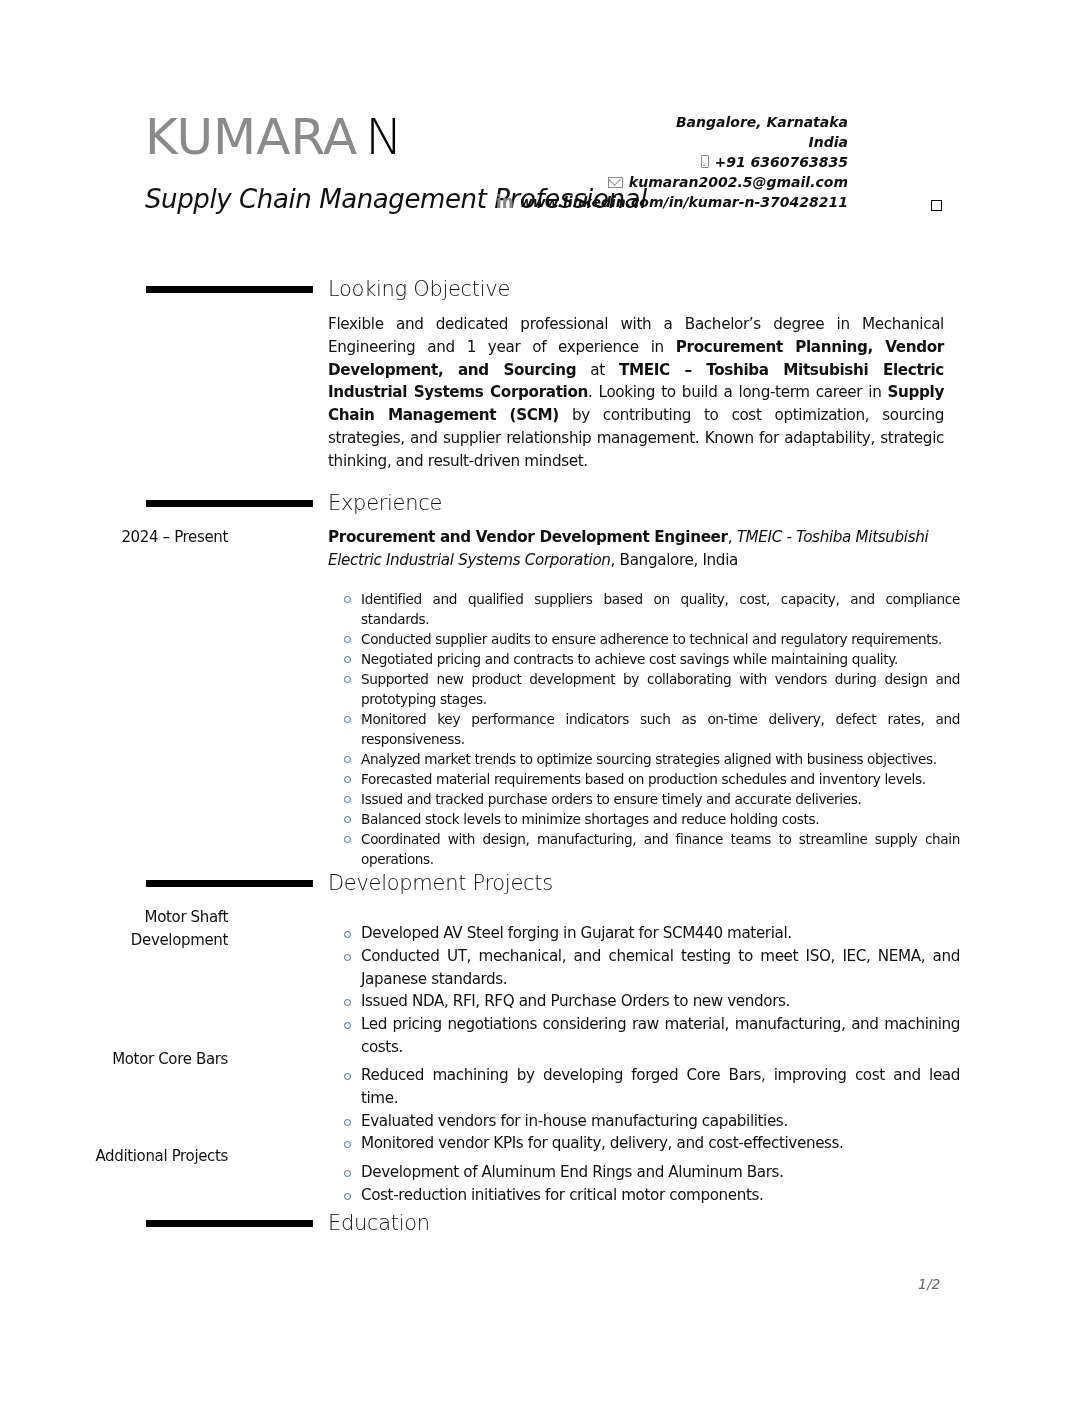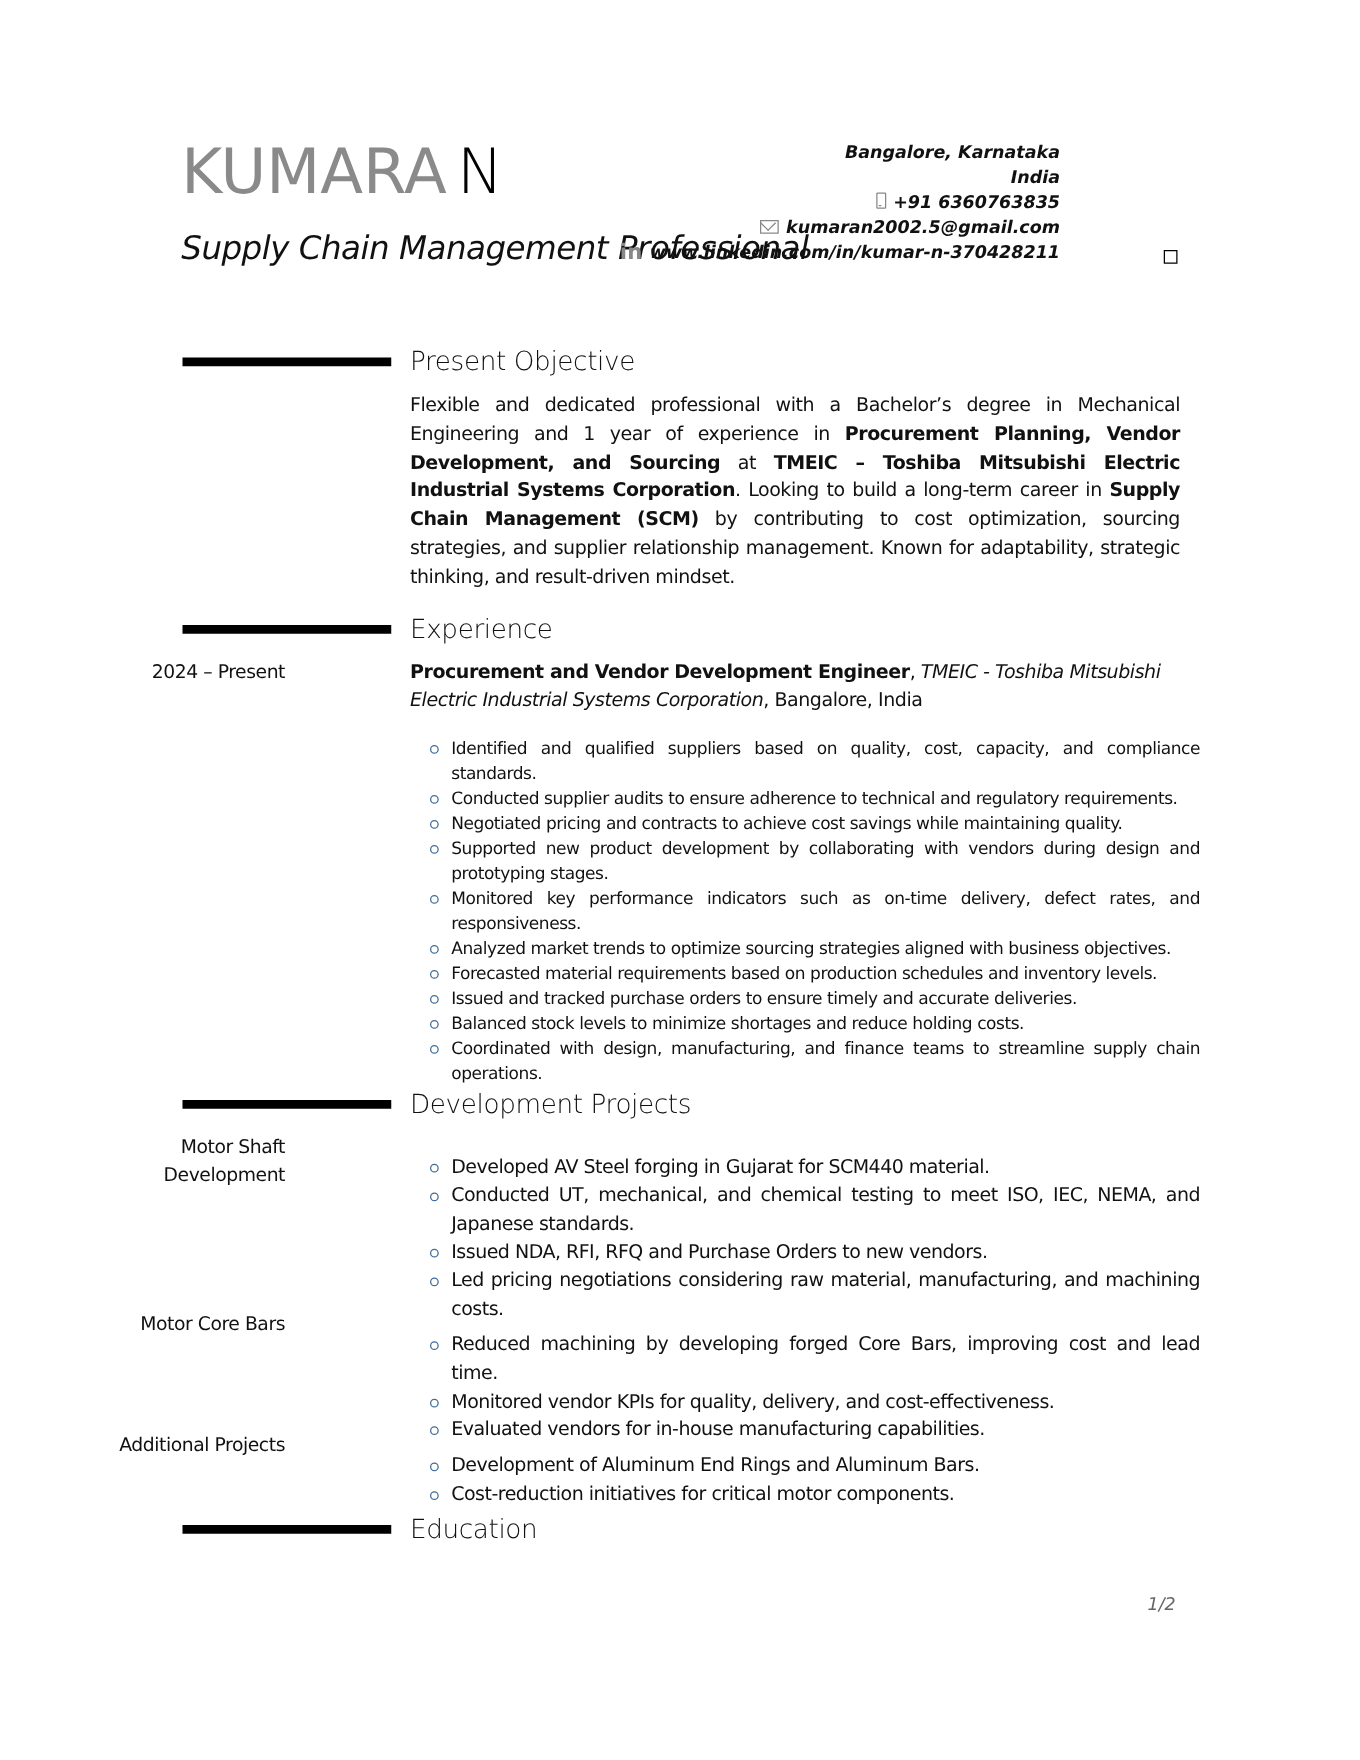--- a/index.html
+++ b/index.html
@@ -106,21 +106,21 @@
     <div class="row">
       <span class="ico mail-ico"></span><span>kumaran2002.5@gmail.com</span>
     </div>
     <div class="row">
       <span class="ico li-ico">in</span><span>www.linkedin.com/in/kumar-n-370428211</span>
     </div>
   </div>
   <div class="checkbox"></div>
 
   <div class="sec-rule" style="top:286px"></div>
-  <div class="sec-title" style="top:277px">Present Objective</div>
+  <div class="sec-title" style="top:277px">Looking Objective</div>
   <div class="body-text" id="objective" style="top:313px"><span>Flexible and dedicated professional with a Bachelor’s degree in Mechanical Engineering and 1 year of experience in </span><b>Procurement Planning, Vendor Development, and Sourcing</b><span> at </span><b>TMEIC – Toshiba Mitsubishi Electric Industrial Systems Corporation</b><span>. Looking to build a long-term career in </span><b>Supply Chain Management (SCM)</b><span> by contributing to cost optimization, sourcing strategies, and supplier relationship management. Known for adaptability, strategic thinking, and result-driven mindset.</span></div>
 
   <div class="sec-rule" style="top:500px"></div>
   <div class="sec-title" style="top:491px">Experience</div>
 
   <div class="left-label" style="top:526px">2024 – Present</div>
   <div class="job-head" style="top:526px">
     <b>Procurement and Vendor Development Engineer</b>, <i>TMEIC - Toshiba Mitsubishi Electric Industrial Systems Corporation</i>, <span>Bangalore, India</span>
   </div>
   <ul class="bullets exp" id="exp-bullets" style="top:573px">
@@ -146,22 +146,22 @@
   <ul class="bullets proj" id="proj0" style="top:906px">
       <li><span class="dot" style="border-color: rgb(63, 107, 154);"></span><span>Developed AV Steel forging in Gujarat for SCM440 material.</span></li>
       <li><span class="dot" style="border-color: rgb(63, 107, 154);"></span><span>Conducted UT, mechanical, and chemical testing to meet ISO, IEC, NEMA, and Japanese standards.</span></li>
       <li><span class="dot" style="border-color: rgb(63, 107, 154);"></span><span>Issued NDA, RFI, RFQ and Purchase Orders to new vendors.</span></li>
       <li><span class="dot" style="border-color: rgb(63, 107, 154);"></span><span>Led pricing negotiations considering raw material, manufacturing, and machining costs.</span></li>
     </ul>
 
   <div class="left-label" style="top:1048px">Motor Core Bars</div>
   <ul class="bullets proj" id="proj1" style="top:1048px">
       <li><span class="dot" style="border-color: rgb(63, 107, 154);"></span><span>Reduced machining by developing forged Core Bars, improving cost and lead time.</span></li>
+      <li><span class="dot" style="border-color: rgb(63, 107, 154);"></span><span>Evaluated vendors for in-house manufacturing capabilities.</span></li>
       <li><span class="dot" style="border-color: rgb(63, 107, 154);"></span><span>Monitored vendor KPIs for quality, delivery, and cost-effectiveness.</span></li>
-      <li><span class="dot" style="border-color: rgb(63, 107, 154);"></span><span>Evaluated vendors for in-house manufacturing capabilities.</span></li>
     </ul>
 
   <div class="left-label" style="top:1145px">Additional Projects</div>
   <ul class="bullets proj" id="proj2" style="top:1145px">
       <li><span class="dot" style="border-color: rgb(63, 107, 154);"></span><span>Development of Aluminum End Rings and Aluminum Bars.</span></li>
       <li><span class="dot" style="border-color: rgb(63, 107, 154);"></span><span>Cost-reduction initiatives for critical motor components.</span></li>
     </ul>
 
   <div class="sec-rule" style="top:1220px"></div>
   <div class="sec-title" style="top:1211px">Education</div>

